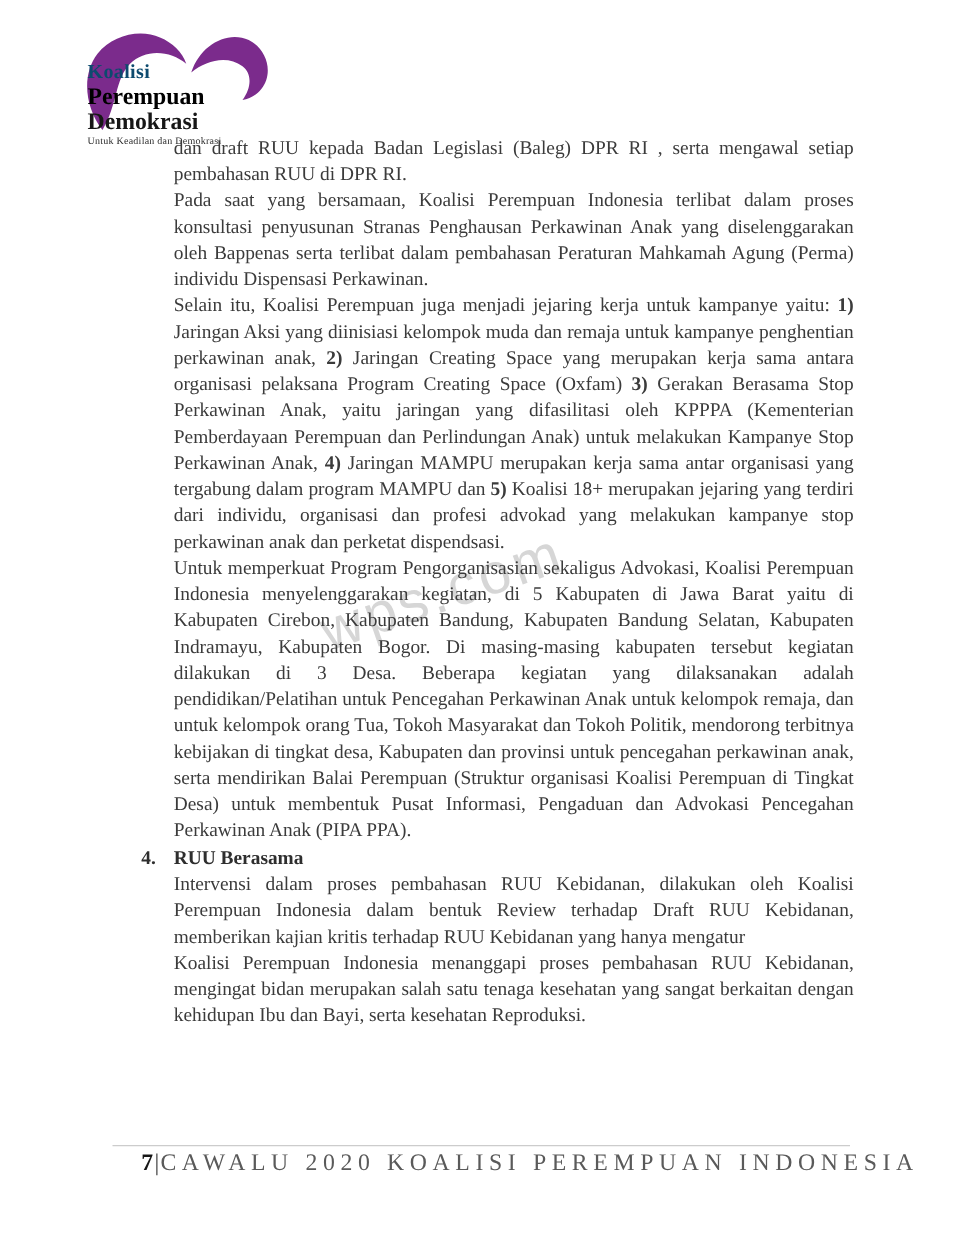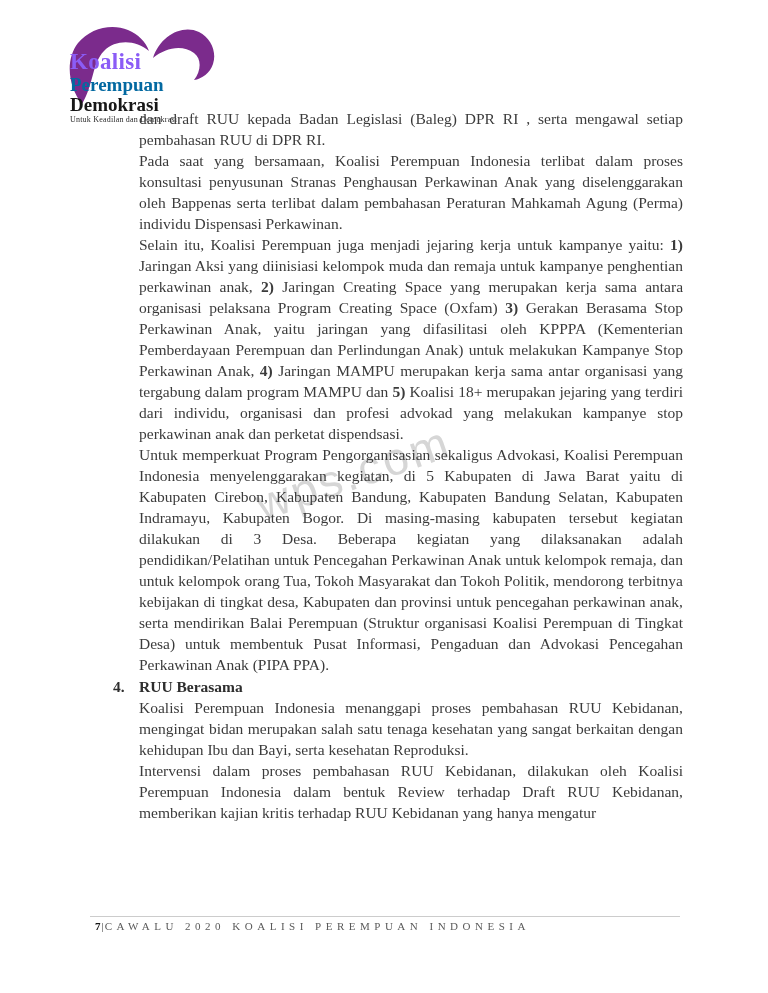--- a/index.html
+++ b/index.html
@@ -7,22 +7,22 @@
     position:relative;
     width:768px;height:993px;
     background:#ffffff;
     overflow:hidden;
     font-family:"Liberation Serif", serif;
   }
   
   .logo{position:absolute;left:68px;top:26px;width:152px;height:88px;}
   .logo svg{position:absolute;left:0;top:0;}
   .logo-text{position:absolute;left:2px;top:24px;line-height:1;}
-  .logo-line1{font-size:23px;font-weight:bold;color:#8b5cf6;letter-spacing:.3px;}
-  .logo-line2{font-size:19px;font-weight:bold;color:#0369a1;margin-top:2px;}
+  .logo-line1{font-size:16px;font-weight:bold;color:#0c4a6e;letter-spacing:.3px;}
+  .logo-line2{font-size:19px;font-weight:bold;color:#000000;margin-top:2px;}
   .logo-line3{font-size:19px;font-weight:bold;color:#171717;margin-top:1px;}
   .logo-tagline{font-size:8px;font-weight:normal;color:#2b2b2b;margin-top:2px;letter-spacing:.2px;}
   
   .watermark{
     position:absolute;left:252px;top:446px;
     z-index:0;
     font-family:"Liberation Sans", sans-serif;
     font-size:46px;font-weight:400;
     color:#b5b5b5;opacity:.55;
     transform:rotate(-19deg);
@@ -40,22 +40,22 @@
   .content p.gap{}
   .content .b{font-weight:bold;}
   .heading{position:relative;font-weight:bold;color:#2e2e2e;margin-top:1px;}
   .heading-num{position:absolute;left:-26px;top:0;}
   
   .footer-line{
     position:absolute;left:90px;top:916px;width:590px;height:1px;
     background:#cccccc;
   }
   .footer{
-    position:absolute;left:95px;top:920px;
-    font-size:11px;color:#575757;
+    position:absolute;left:113px;top:920px;
+    font-size:19px;color:#575757;
     white-space:nowrap;
   }
   .footer .page-num{font-weight:bold;color:#161616;letter-spacing:1px;}
   .footer .sep{color:#3c3c3c;margin-right:1px;}
   .footer .foot-text{letter-spacing:4.5px;color:#5a5a5a;}
 </style>
 </head>
 <body>
 
 <div class="page">
@@ -77,22 +77,22 @@
   </div>
 
   <div class="watermark">wps.com</div>
 
   <main class="content">
       <p class="para"><span>dan draft RUU kepada Badan Legislasi (Baleg) DPR RI , serta mengawal setiap pembahasan RUU di DPR RI.</span></p>
       <p class="para"><span>Pada saat yang bersamaan, Koalisi Perempuan Indonesia terlibat dalam proses konsultasi penyusunan Stranas Penghausan Perkawinan Anak yang diselenggarakan oleh Bappenas serta terlibat dalam pembahasan Peraturan Mahkamah Agung (Perma) individu Dispensasi Perkawinan.</span></p>
       <p class="para gap"><span>Selain itu, Koalisi Perempuan juga menjadi jejaring kerja untuk kampanye yaitu: </span><span class="b">1)</span><span> Jaringan Aksi yang diinisiasi kelompok muda dan remaja untuk kampanye penghentian perkawinan anak, </span><span class="b">2)</span><span> Jaringan Creating Space yang merupakan kerja sama antara organisasi pelaksana Program Creating Space (Oxfam) </span><span class="b">3)</span><span> Gerakan Berasama Stop Perkawinan Anak, yaitu jaringan yang difasilitasi oleh KPPPA (Kementerian Pemberdayaan Perempuan dan Perlindungan Anak) untuk melakukan Kampanye Stop Perkawinan Anak, </span><span class="b">4)</span><span> Jaringan MAMPU merupakan kerja sama antar organisasi yang tergabung dalam program MAMPU dan </span><span class="b">5)</span><span> Koalisi 18+ merupakan jejaring yang terdiri dari individu, organisasi dan profesi advokad yang melakukan kampanye stop perkawinan anak dan perketat dispendsasi.</span></p>
       <p class="para gap"><span>Untuk memperkuat Program Pengorganisasian sekaligus Advokasi, Koalisi Perempuan Indonesia menyelenggarakan kegiatan, di 5 Kabupaten di Jawa Barat yaitu di Kabupaten Cirebon, Kabupaten Bandung, Kabupaten Bandung Selatan, Kabupaten Indramayu, Kabupaten Bogor. Di masing-masing kabupaten tersebut kegiatan dilakukan di 3 Desa. Beberapa kegiatan yang dilaksanakan adalah pendidikan/Pelatihan untuk Pencegahan Perkawinan Anak untuk kelompok remaja, dan untuk kelompok orang Tua, Tokoh Masyarakat dan Tokoh Politik, mendorong terbitnya kebijakan di tingkat desa, Kabupaten dan provinsi untuk pencegahan perkawinan anak, serta mendirikan Balai Perempuan (Struktur organisasi Koalisi Perempuan di Tingkat Desa) untuk membentuk Pusat Informasi, Pengaduan dan Advokasi Pencegahan Perkawinan Anak (PIPA PPA).</span></p>
       <div class="heading"><span class="heading-num">4.</span><span>RUU Berasama</span></div>
+      <p class="para"><span>Intervensi dalam proses pembahasan RUU Kebidanan, dilakukan oleh Koalisi Perempuan Indonesia dalam bentuk Review terhadap Draft RUU Kebidanan, memberikan kajian kritis terhadap RUU Kebidanan yang hanya mengatur</span></p>
       <p class="para"><span>Koalisi Perempuan Indonesia menanggapi proses pembahasan RUU Kebidanan, mengingat bidan merupakan salah satu tenaga kesehatan yang sangat berkaitan dengan kehidupan Ibu dan Bayi, serta kesehatan Reproduksi.</span></p>
-      <p class="para"><span>Intervensi dalam proses pembahasan RUU Kebidanan, dilakukan oleh Koalisi Perempuan Indonesia dalam bentuk Review terhadap Draft RUU Kebidanan, memberikan kajian kritis terhadap RUU Kebidanan yang hanya mengatur</span></p>
     </main>
 
   <div class="footer-line"></div>
   <div class="footer">
     <span class="page-num">7</span><span class="sep">|</span><span class="foot-text">CAWALU 2020 KOALISI PEREMPUAN INDONESIA</span>
   </div>
 
 </div>
 
 </body></html>

